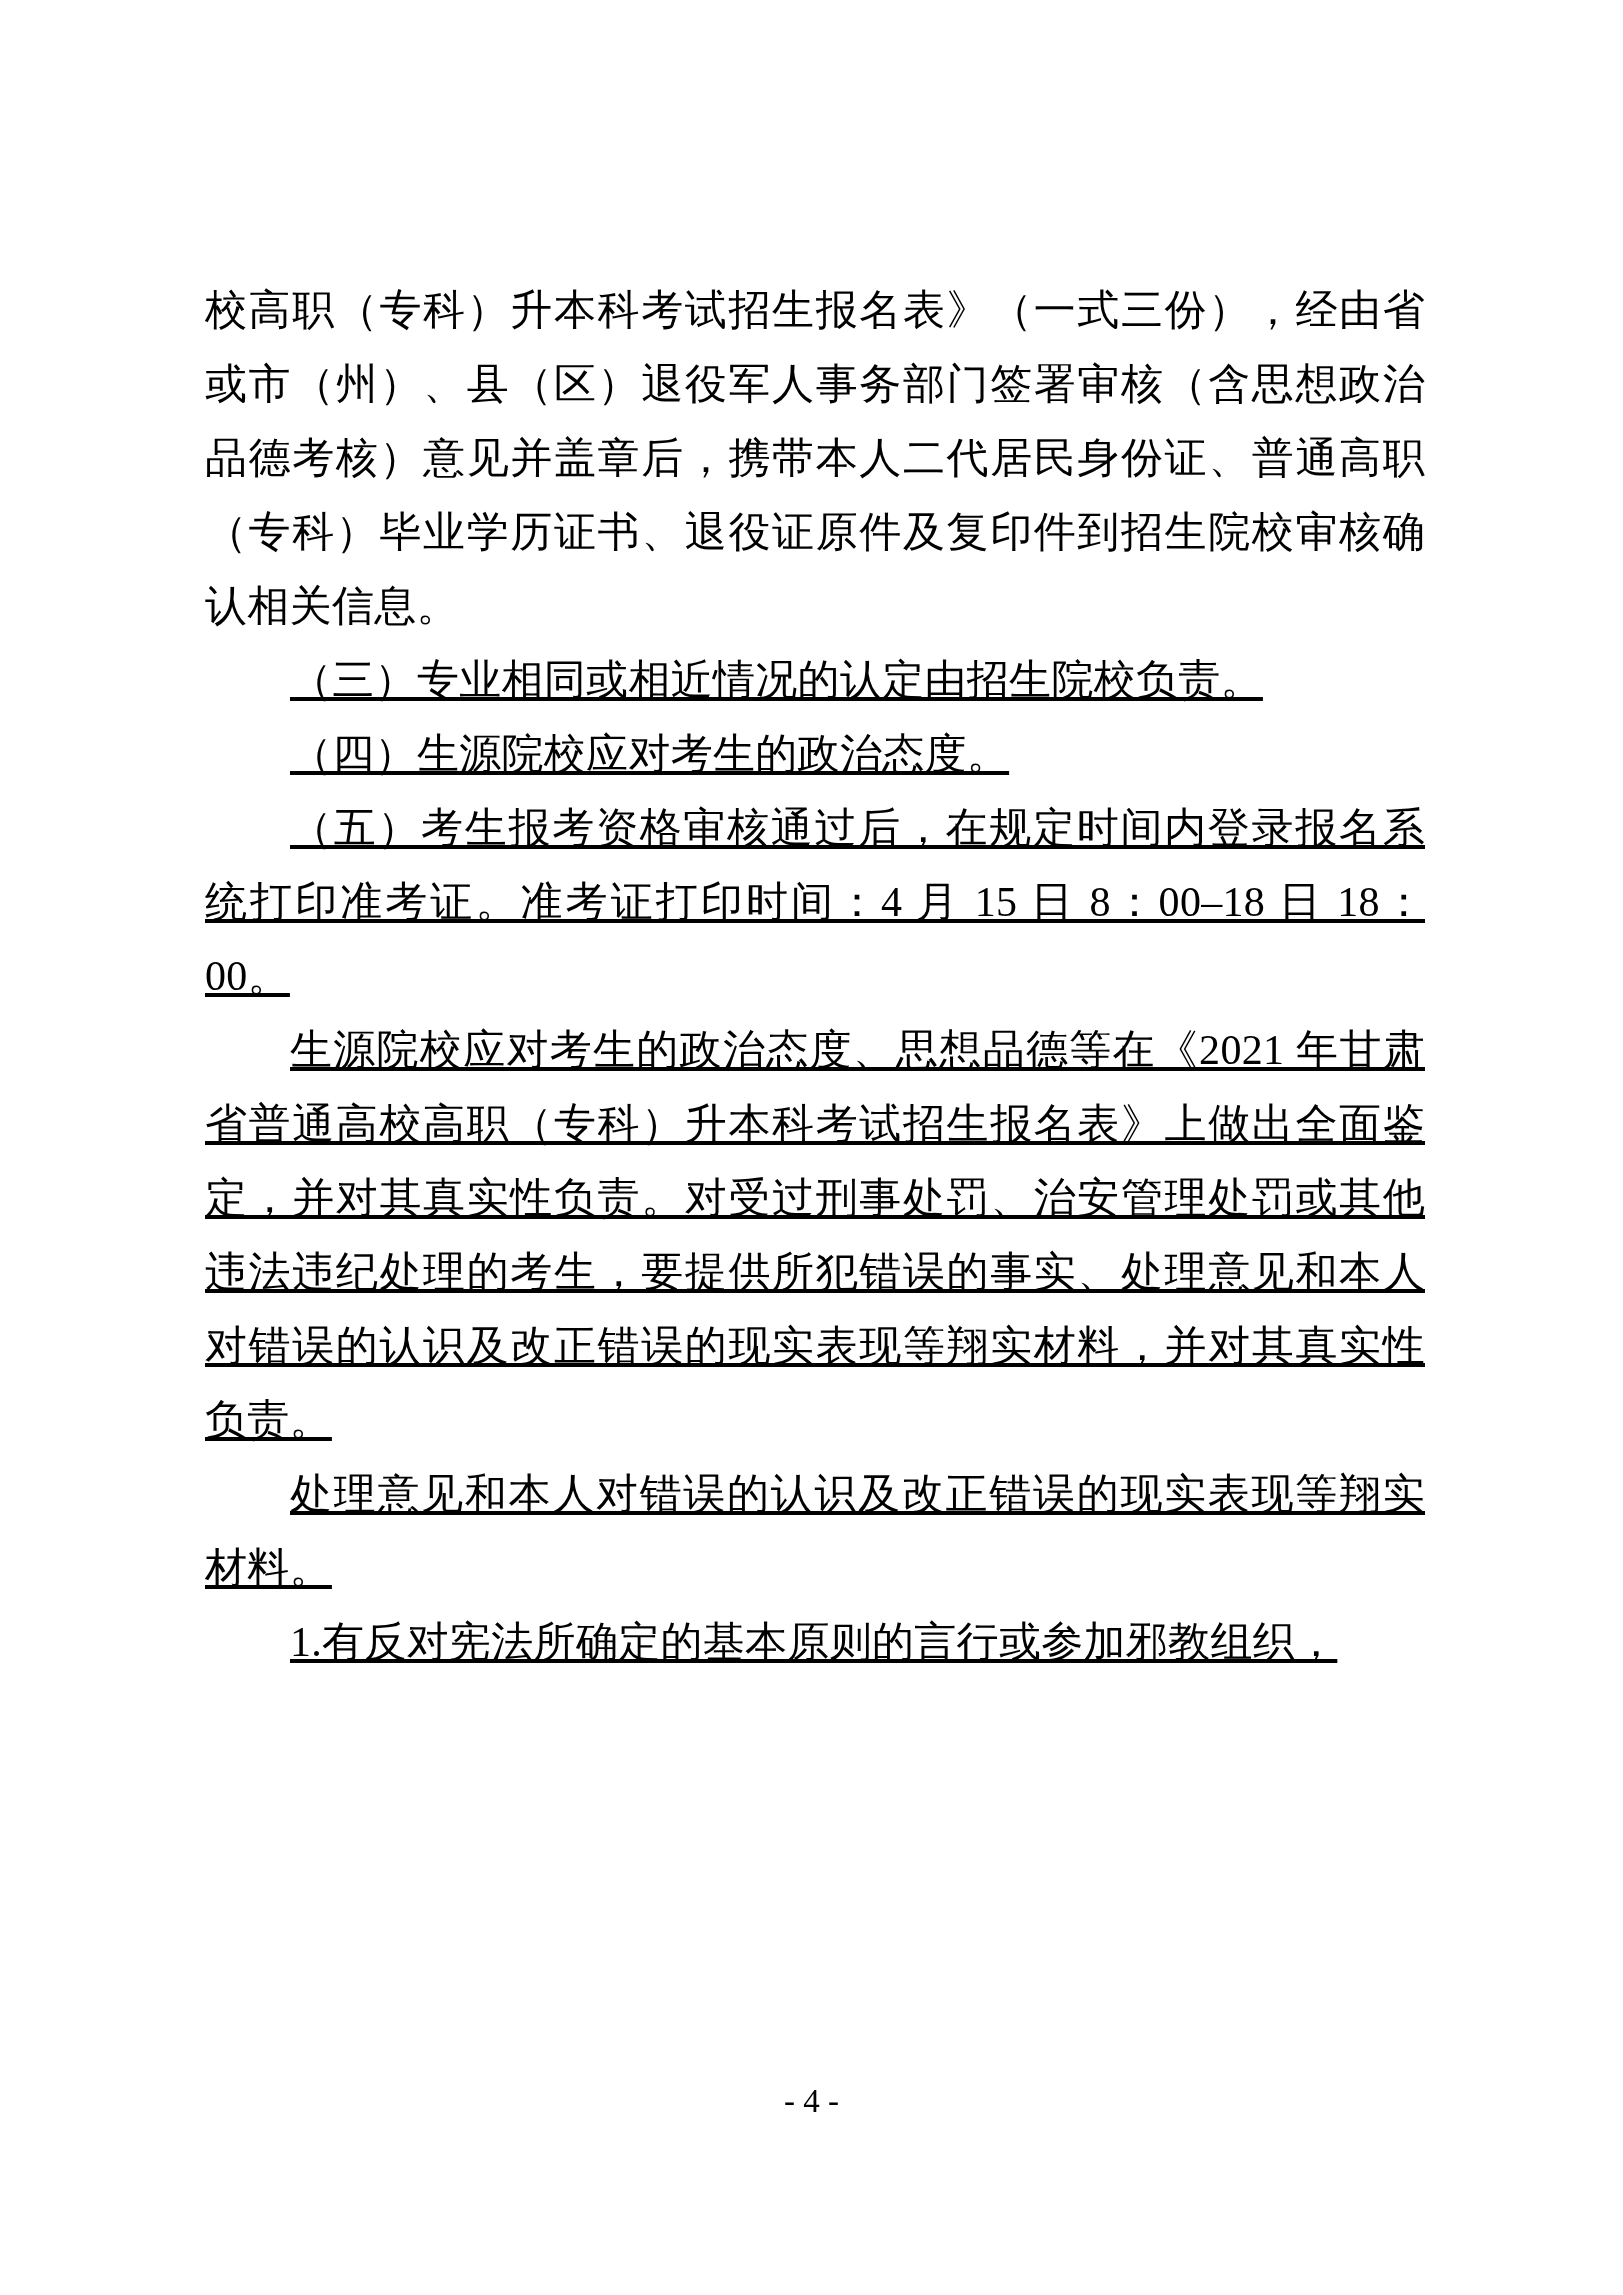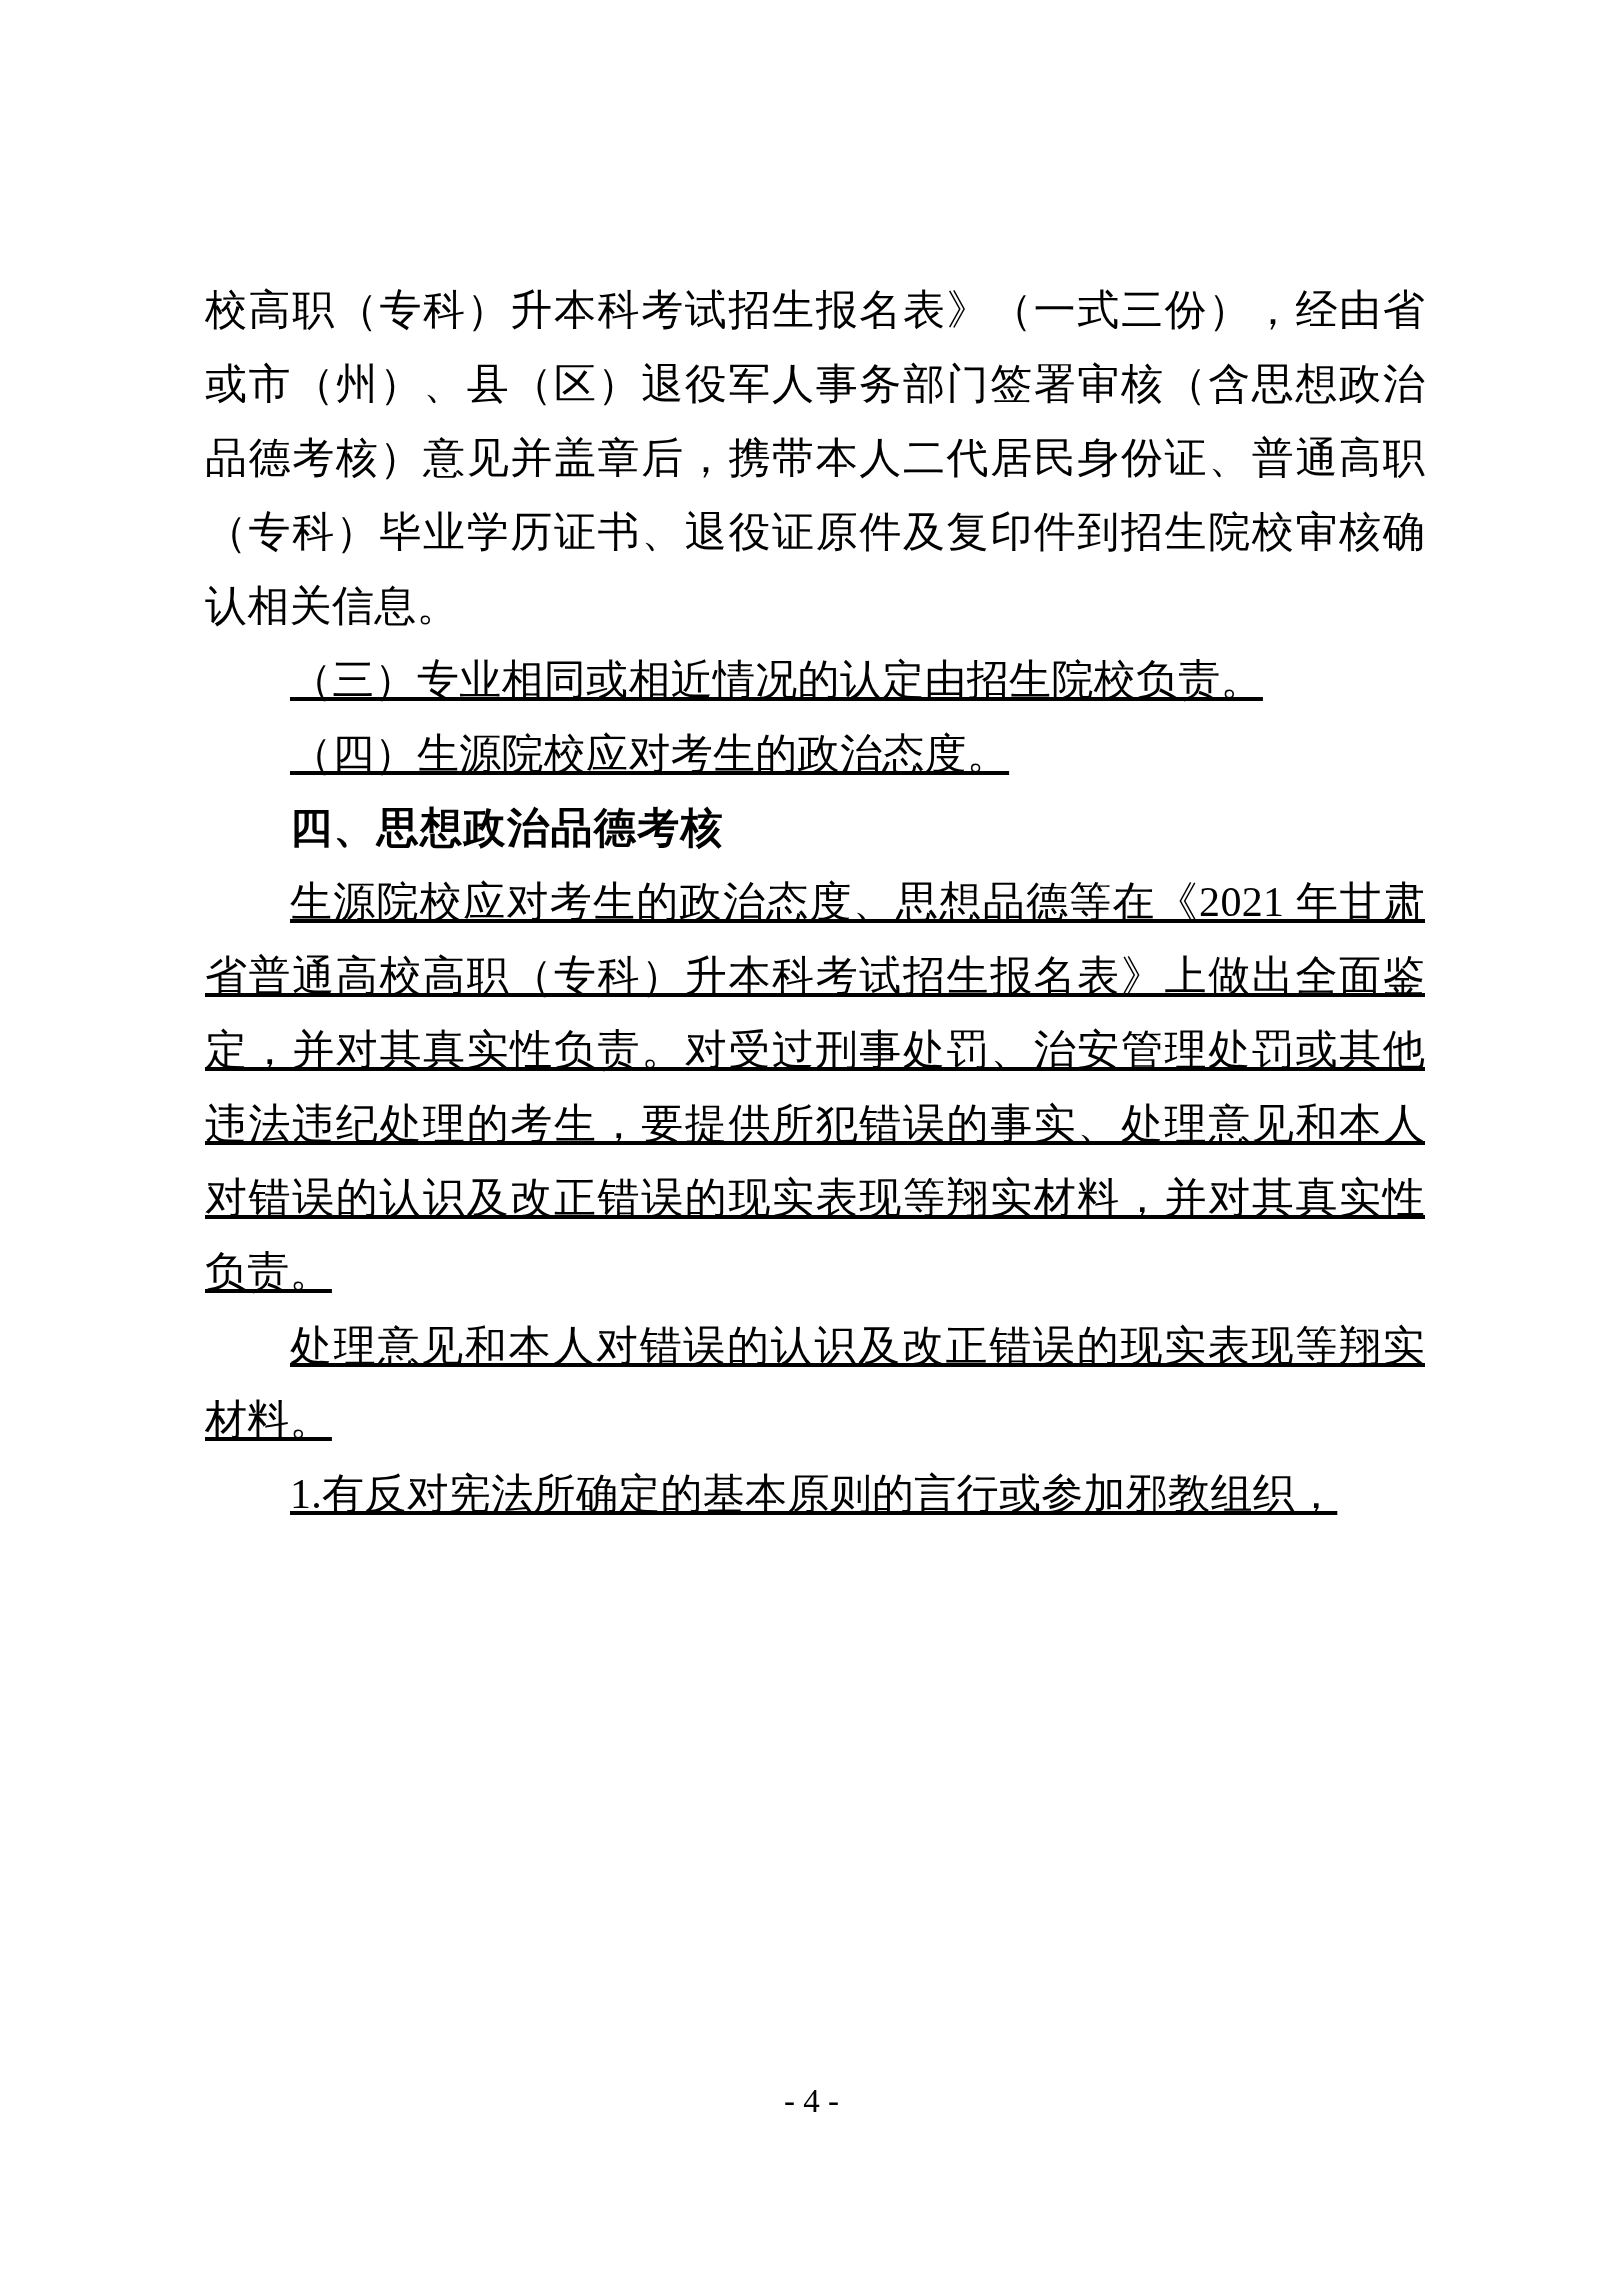--- a/index.html
+++ b/index.html
@@ -73,24 +73,24 @@
     </div>
 
     <div class="blk">
       <p class="body-line indent">（三）专业相同或相近情况的认定由招生院校负责。</p>
     </div>
 
     <div class="blk">
       <p class="body-line indent">（四）生源院校应对考生的政治态度。</p>
     </div>
 
+    <div class="blk">
+      <p class="body-line indent">（五）考生报考资格审核通过后，在规定时间内登录报名系统打印准考证。准考证打印时间：4 月 15 日 8：00–18 日 18：00。</p>
+    </div>
 
-    <div class="blk">
-      <p class="heading">四、思想政治品德考核</p>
-    </div>
 
 
     <div class="blk">
       <p class="body-line indent">生源院校应对考生的政治态度、思想品德等在《2021 年甘肃省普通高校高职（专科）升本科考试招生报名表》上做出全面鉴定，并对其真实性负责。对受过刑事处罚、治安管理处罚或其他违法违纪处理的考生，要提供所犯错误的事实、处理意见和本人对错误的认识及改正错误的现实表现等翔实材料，并对其真实性负责。</p>
     </div>
 
     <div class="blk">
       <p class="body-line indent">处理意见和本人对错误的认识及改正错误的现实表现等翔实材料。</p>
     </div>
 

